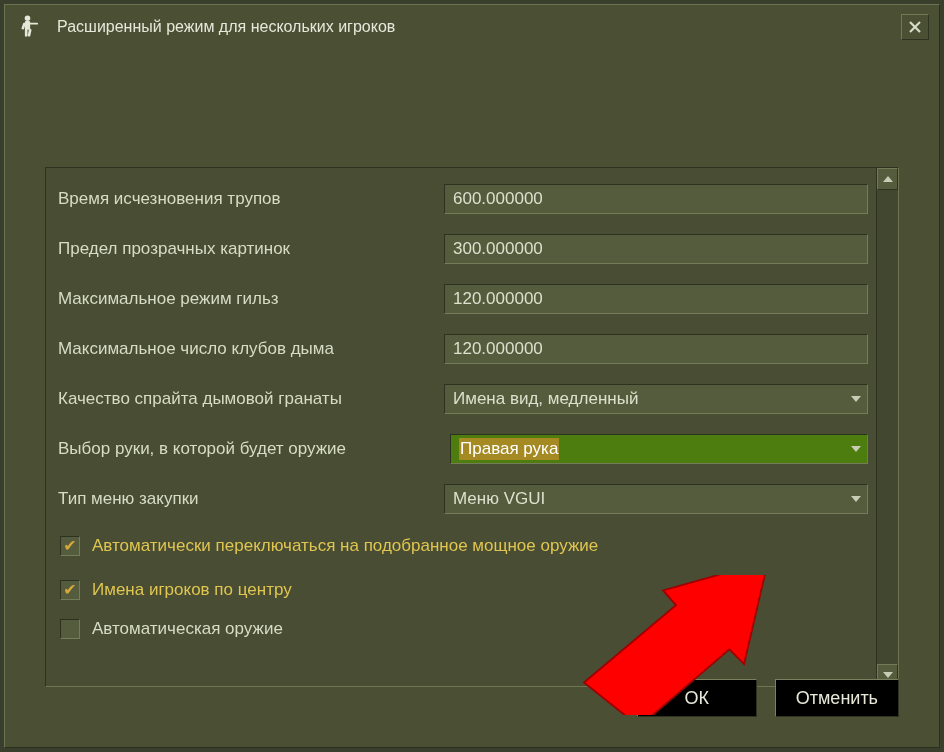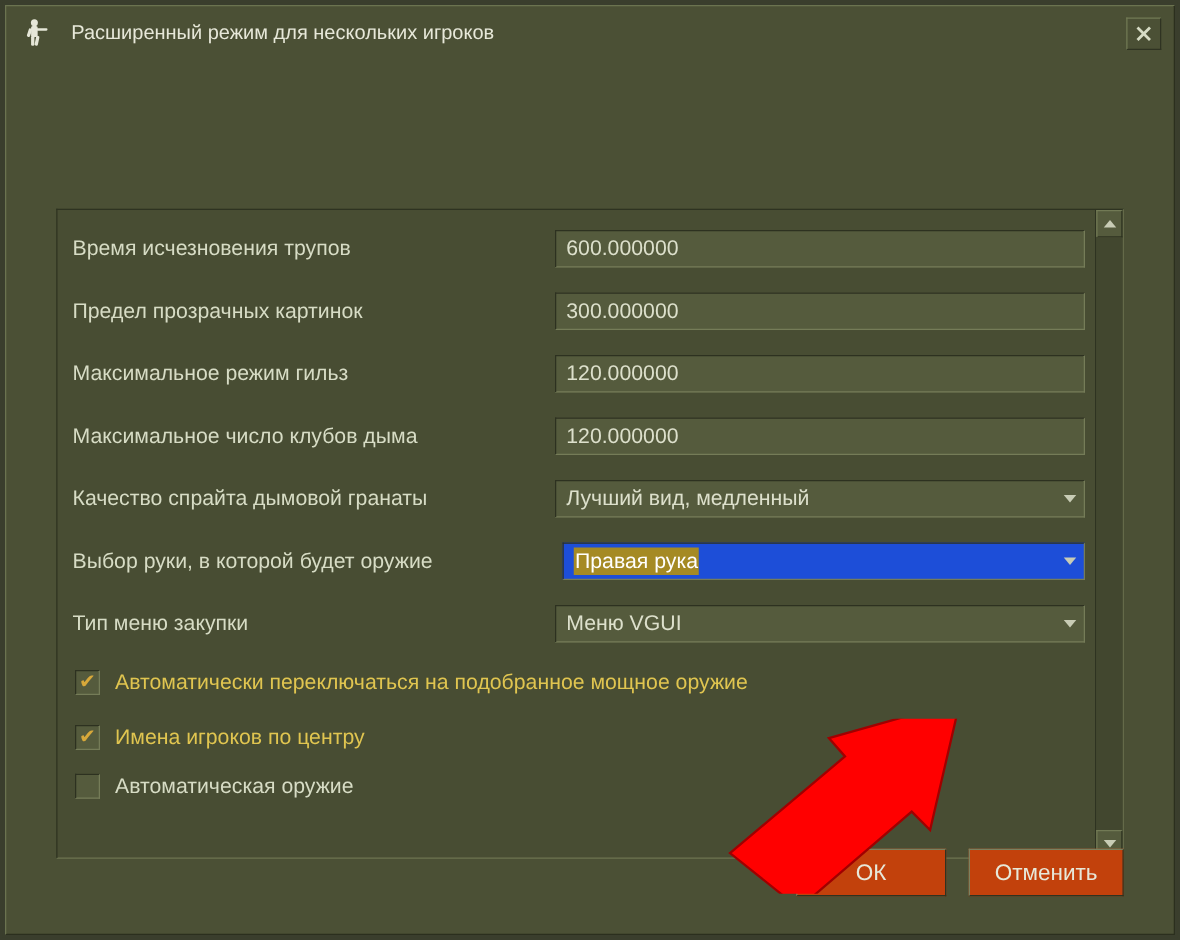--- a/index.html
+++ b/index.html
@@ -105,21 +105,21 @@
   }
   .select .sel-text { overflow: hidden; white-space: nowrap; }
   .select .chevron {
     width: 0; height: 0;
     border-left: 5px solid transparent;
     border-right: 5px solid transparent;
     border-top: 6px solid #c8ccb5;
     margin-left: 8px;
   }
   .select.highlight {
-    background: #1d4ed8;
+    background: #4d7c0f;
   }
   .select.highlight .sel-text {
     background: #a58a24;
     color: #fff;
     padding: 1px 1px;
     display: inline-block;
   }
 
   .checkrow {
     display: flex;
@@ -182,21 +182,21 @@
     right: 40px; bottom: 30px;
     display: flex;
     gap: 18px;
   }
   .btn {
     min-width: 120px;
     height: 38px;
     border: 1px solid #2e3321;
     border-top-color: #7a8160;
     border-left-color: #7a8160;
-    background: #c2410c;
+    background: #000000;
     color: #e7e8d9;
     font-family: inherit;
     font-size: 18px;
     padding: 4px 20px;
     cursor: pointer;
   }
 
   .arrow-overlay {
     position: absolute;
     left: 575px;
@@ -248,21 +248,21 @@
         <div class="lbl">Максимальное режим гильз</div>
         <input class="field" value="120.000000" style="">
       </div>
       <div class="row">
         <div class="lbl">Максимальное число клубов дыма</div>
         <input class="field" value="120.000000" style="">
       </div>
       <div class="row">
         <div class="lbl">Качество спрайта дымовой гранаты</div>
         <div class="select">
-          <span class="sel-text">Лучший вид, медленный</span>
+          <span class="sel-text">Имена вид, медленный</span>
           <span class="chevron"></span>
         </div>
       </div>
       <div class="row">
         <div class="lbl" style="width:382px">Выбор руки, в которой будет оружие</div>
         <div class="select highlight">
           <span class="sel-text">Правая рука</span>
           <span class="chevron"></span>
         </div>
       </div>

